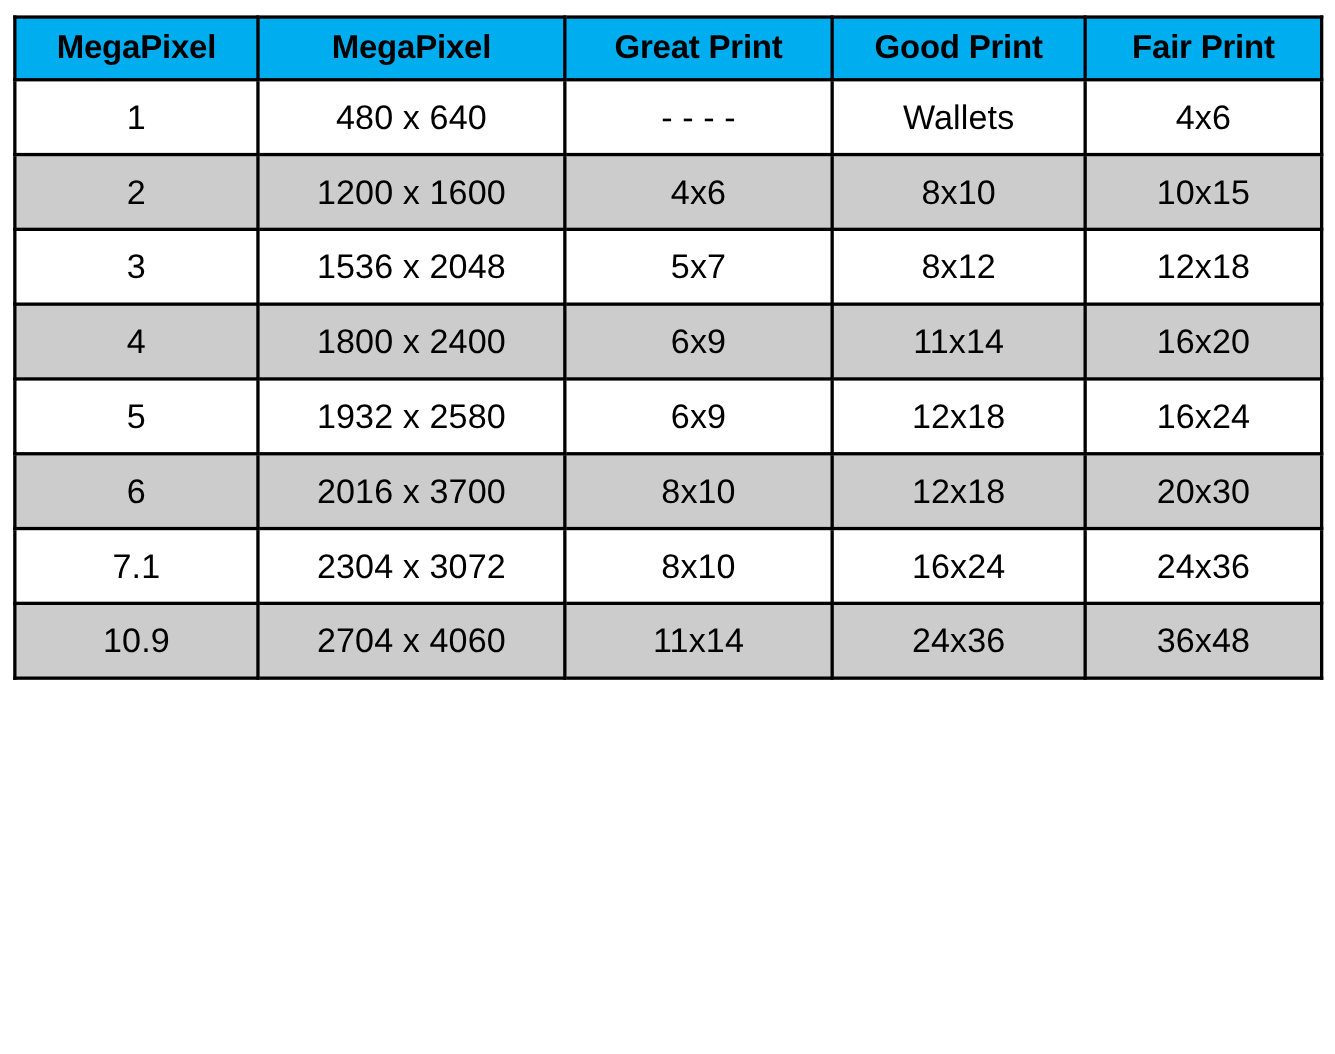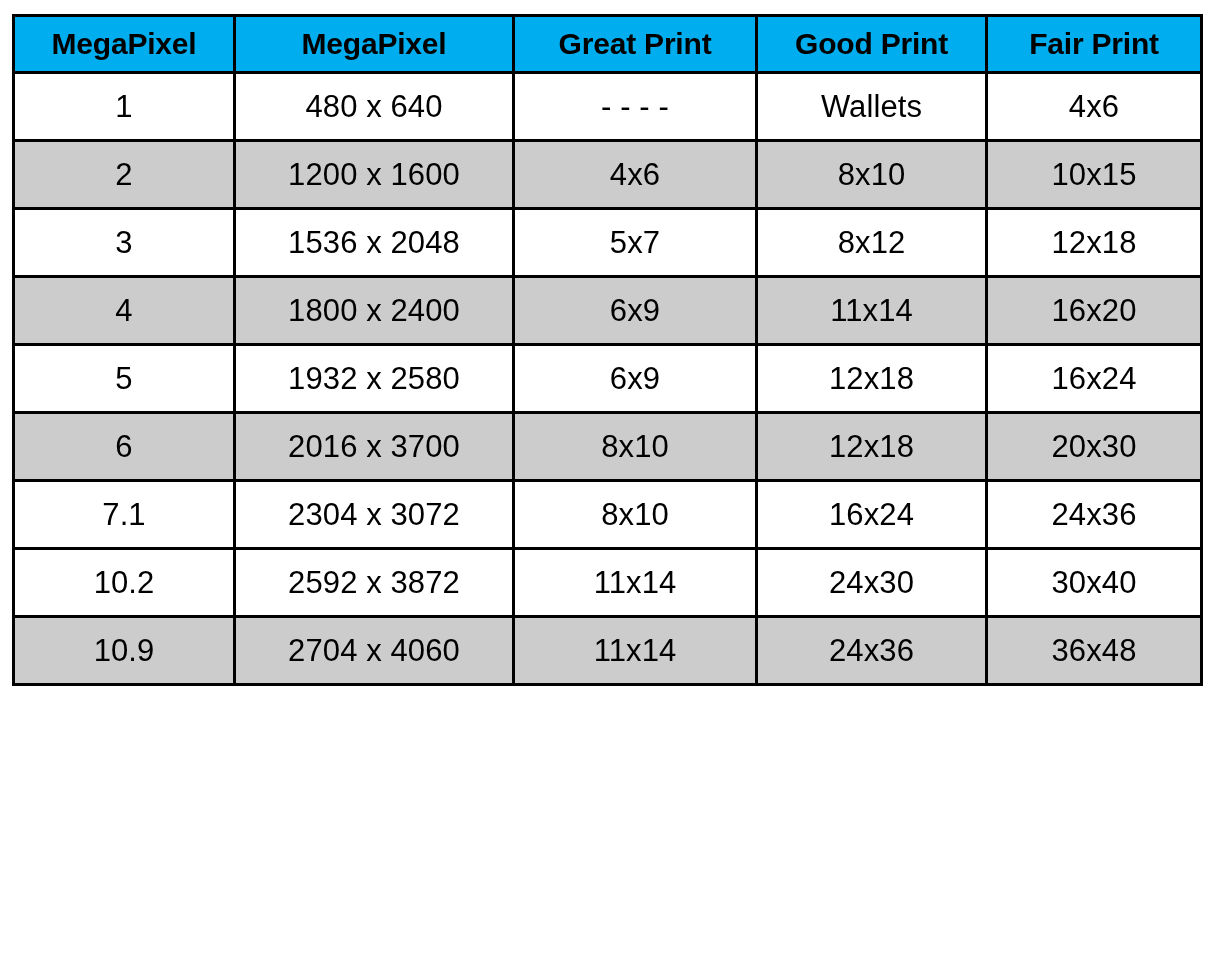--- a/index.html
+++ b/index.html
@@ -128,27 +128,20 @@
           <td>12x18</td>
           <td>20x30</td>
         </tr>
         <tr class="row-white">
           <td>7.1</td>
           <td>2304 x 3072</td>
           <td>8x10</td>
           <td>16x24</td>
           <td>24x36</td>
         </tr>
-        <tr class="row-white">
-          <td>10.2</td>
-          <td>2592 x 3872</td>
-          <td>11x14</td>
-          <td>24x30</td>
-          <td>30x40</td>
-        </tr>
         <tr class="row-gray">
           <td>10.9</td>
           <td>2704 x 4060</td>
           <td>11x14</td>
           <td>24x36</td>
           <td>36x48</td>
         </tr>
       </tbody>
   </table>
 </div>

